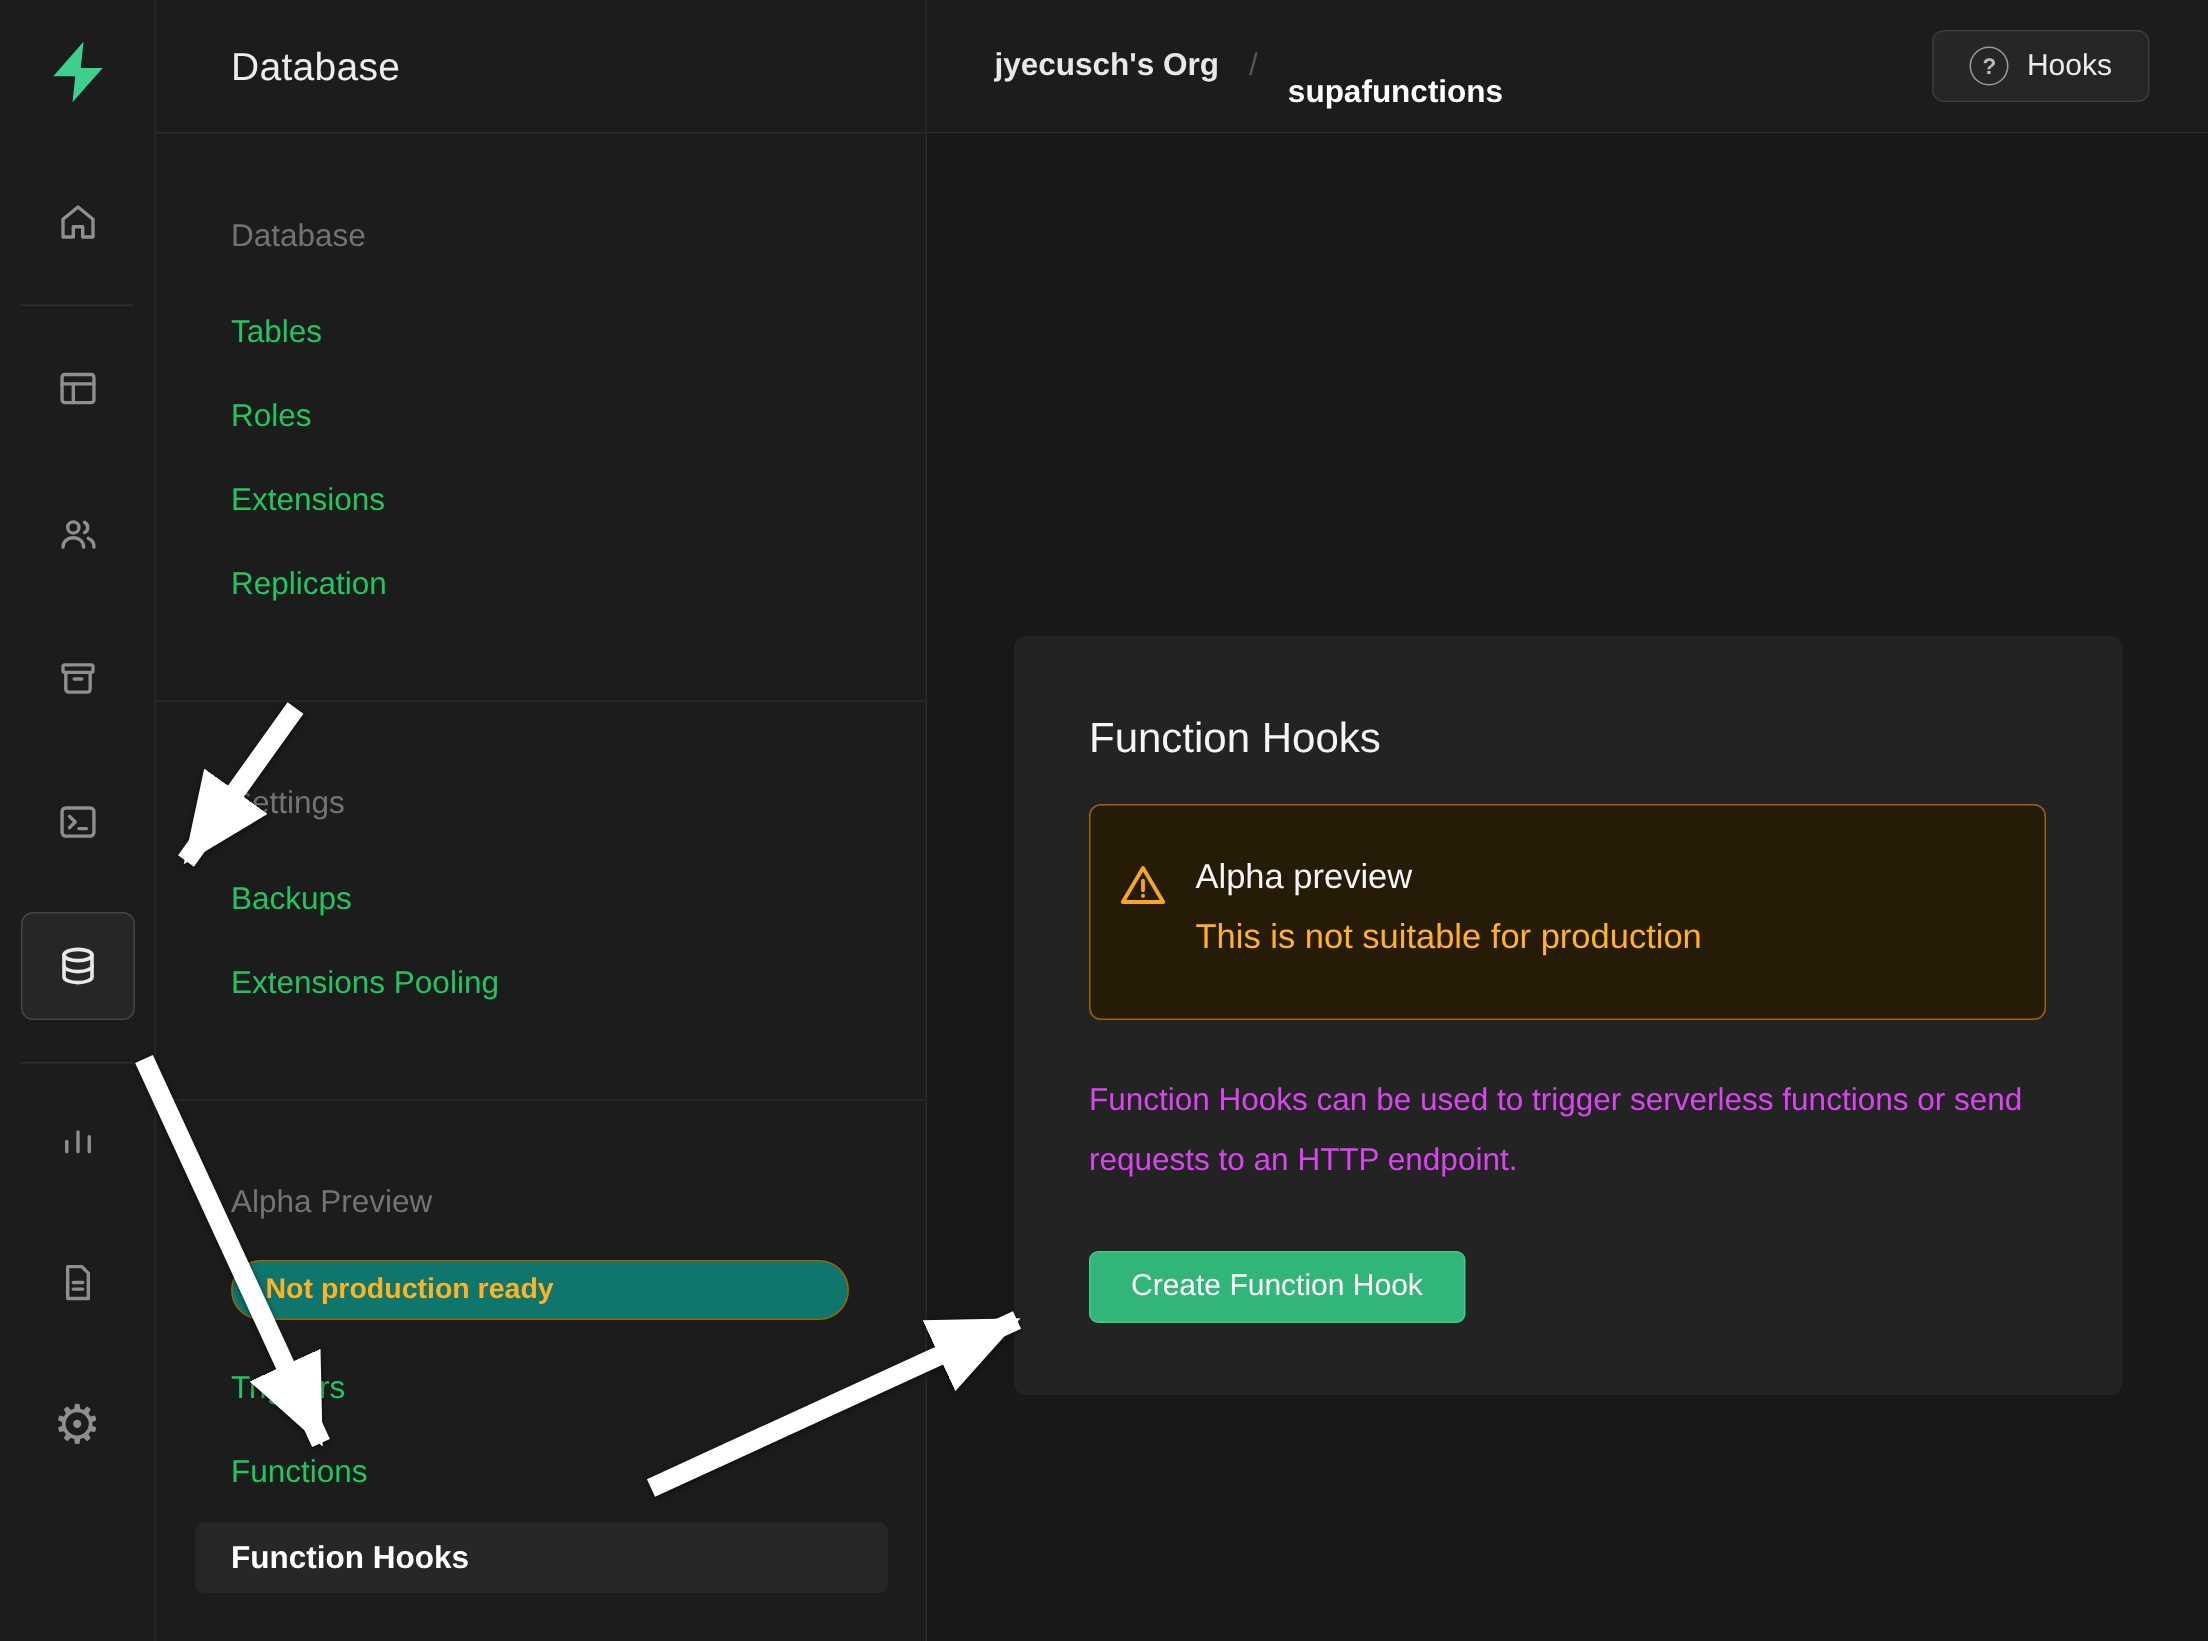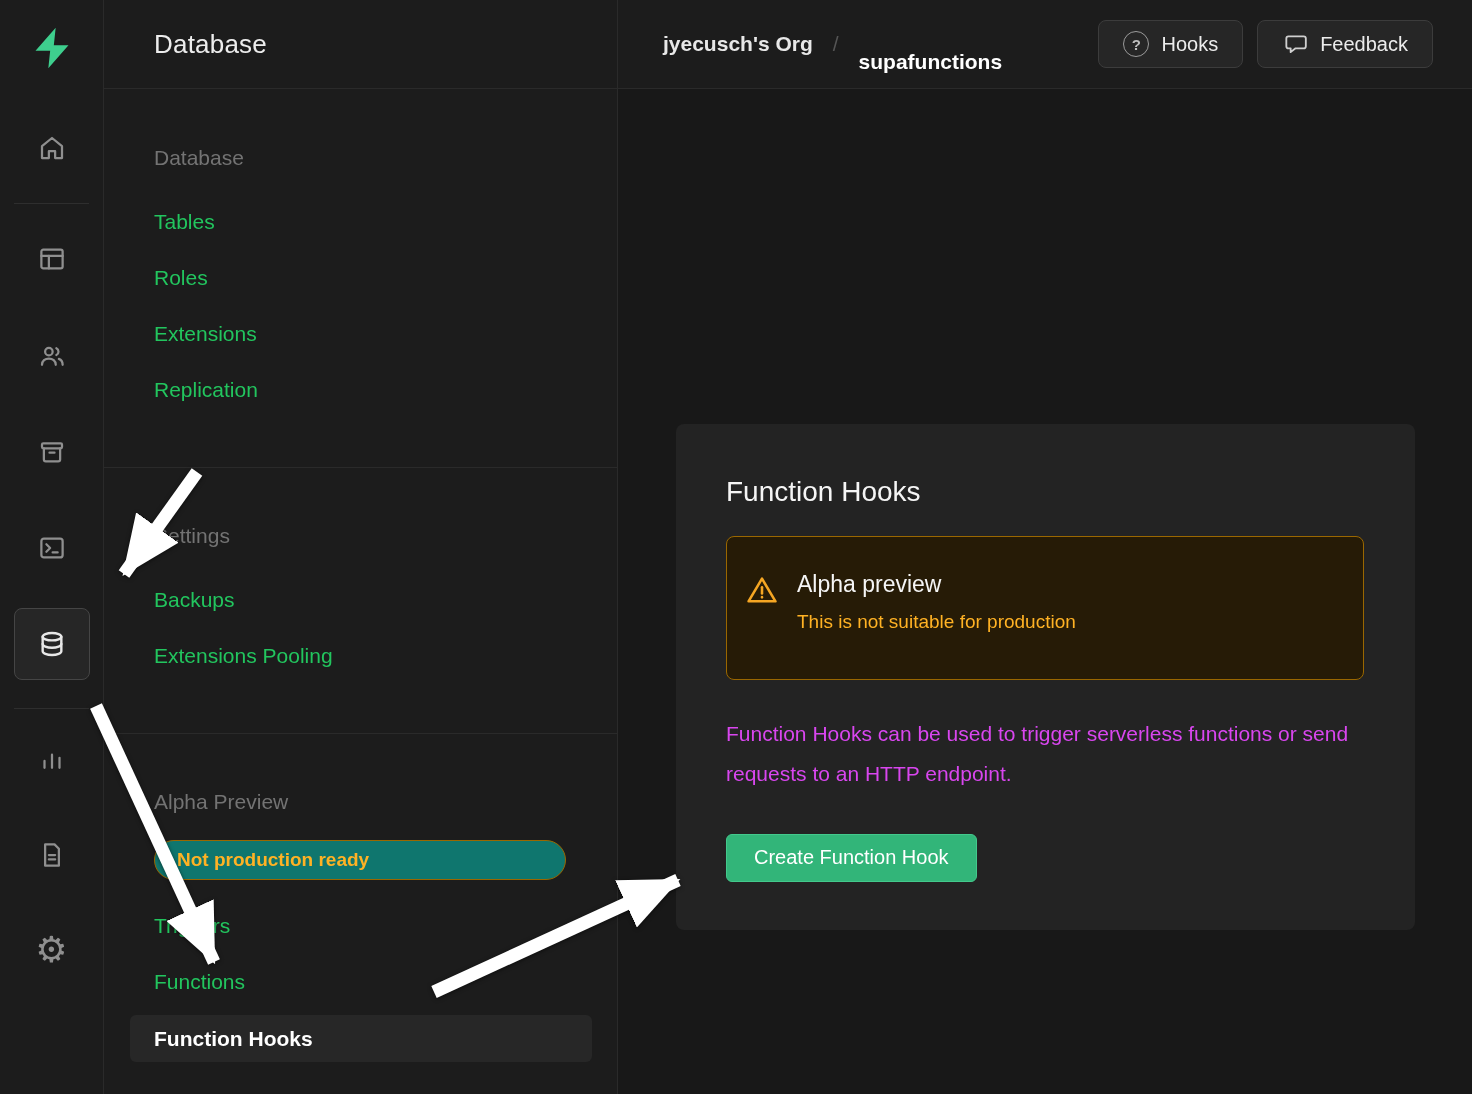--- a/index.html
+++ b/index.html
@@ -40,21 +40,21 @@
 
   
   .content { position:absolute; left:618px; top:89px; right:0; bottom:0; background:#181818; }
   .card { position:absolute; left:58px; top:335px; width:739px; height:506px; background:#232323; border-radius:8px; padding:52px 51px 0 50px; }
   .card-title { font-size:28px; font-weight:500; color:#f5f5f5; }
   .alert { margin-top:28px; height:144px; border:1px solid #9a6700; background:#261b06; border-radius:8px; display:flex; }
   .alert-icon-col { width:70px; display:flex; justify-content:center; padding-top:36px; }
   .alert-icon-col svg { stroke:#f5a623; fill:none; stroke-width:1.8; stroke-linecap:round; stroke-linejoin:round; }
   .alert-text-col { padding-top:34px; }
   .alert-title { font-size:23px; font-weight:500; color:#f5f5f5; }
-  .alert-msg { margin-top:13px; font-size:19px; color:#ffb224; }
+  .alert-msg { margin-top:13px; font-size:23px; color:#ffb224; }
   .card-desc { margin-top:34px; width:625px; font-size:21px; line-height:1.9; color:#d946ef; }
   .cta { margin-top:40px; display:inline-flex; align-items:center; height:48px; padding:0 27px; background:#32b579; border:1px solid #43c98c; border-radius:6px; color:#ffffff; font-size:20px; font-weight:500; cursor:pointer; }
 
   
   .arrows { position:absolute; inset:0; pointer-events:none; z-index:50; filter:drop-shadow(0 1px 2px rgba(0,0,0,.55)); }
 </style>
 </head>
 <body>
 
 <div class="app">
@@ -165,26 +165,20 @@
   </aside>
 
   <header class="topbar">
     <span class="crumb-org">jyecusch's Org</span>
     <span class="crumb-sep">/</span>
     <span class="crumb-project">supafunctions</span>
     <div class="topbar-spacer"></div>
     <button class="top-btn">
       <span class="help-circle">?</span>
       <span>Hooks</span>
-    </button>
-    <button class="top-btn">
-      <svg width="26" height="26" viewBox="0 0 24 24">
-        <path d="M20 5 H6 a2 2 0 0 0 -2 2 v7 a2 2 0 0 0 2 2 h2 v3.5 L12.5 16 H20 a2 2 0 0 0 2 -2 V7 a2 2 0 0 0 -2 -2 Z"></path>
-      </svg>
-      <span>Feedback</span>
     </button>
   </header>
 
   <main class="content">
     <section class="card">
       <div class="card-title">Function Hooks</div>
 
       <div class="alert">
         <div class="alert-icon-col">
           <svg width="34" height="34" viewBox="0 0 24 24">

